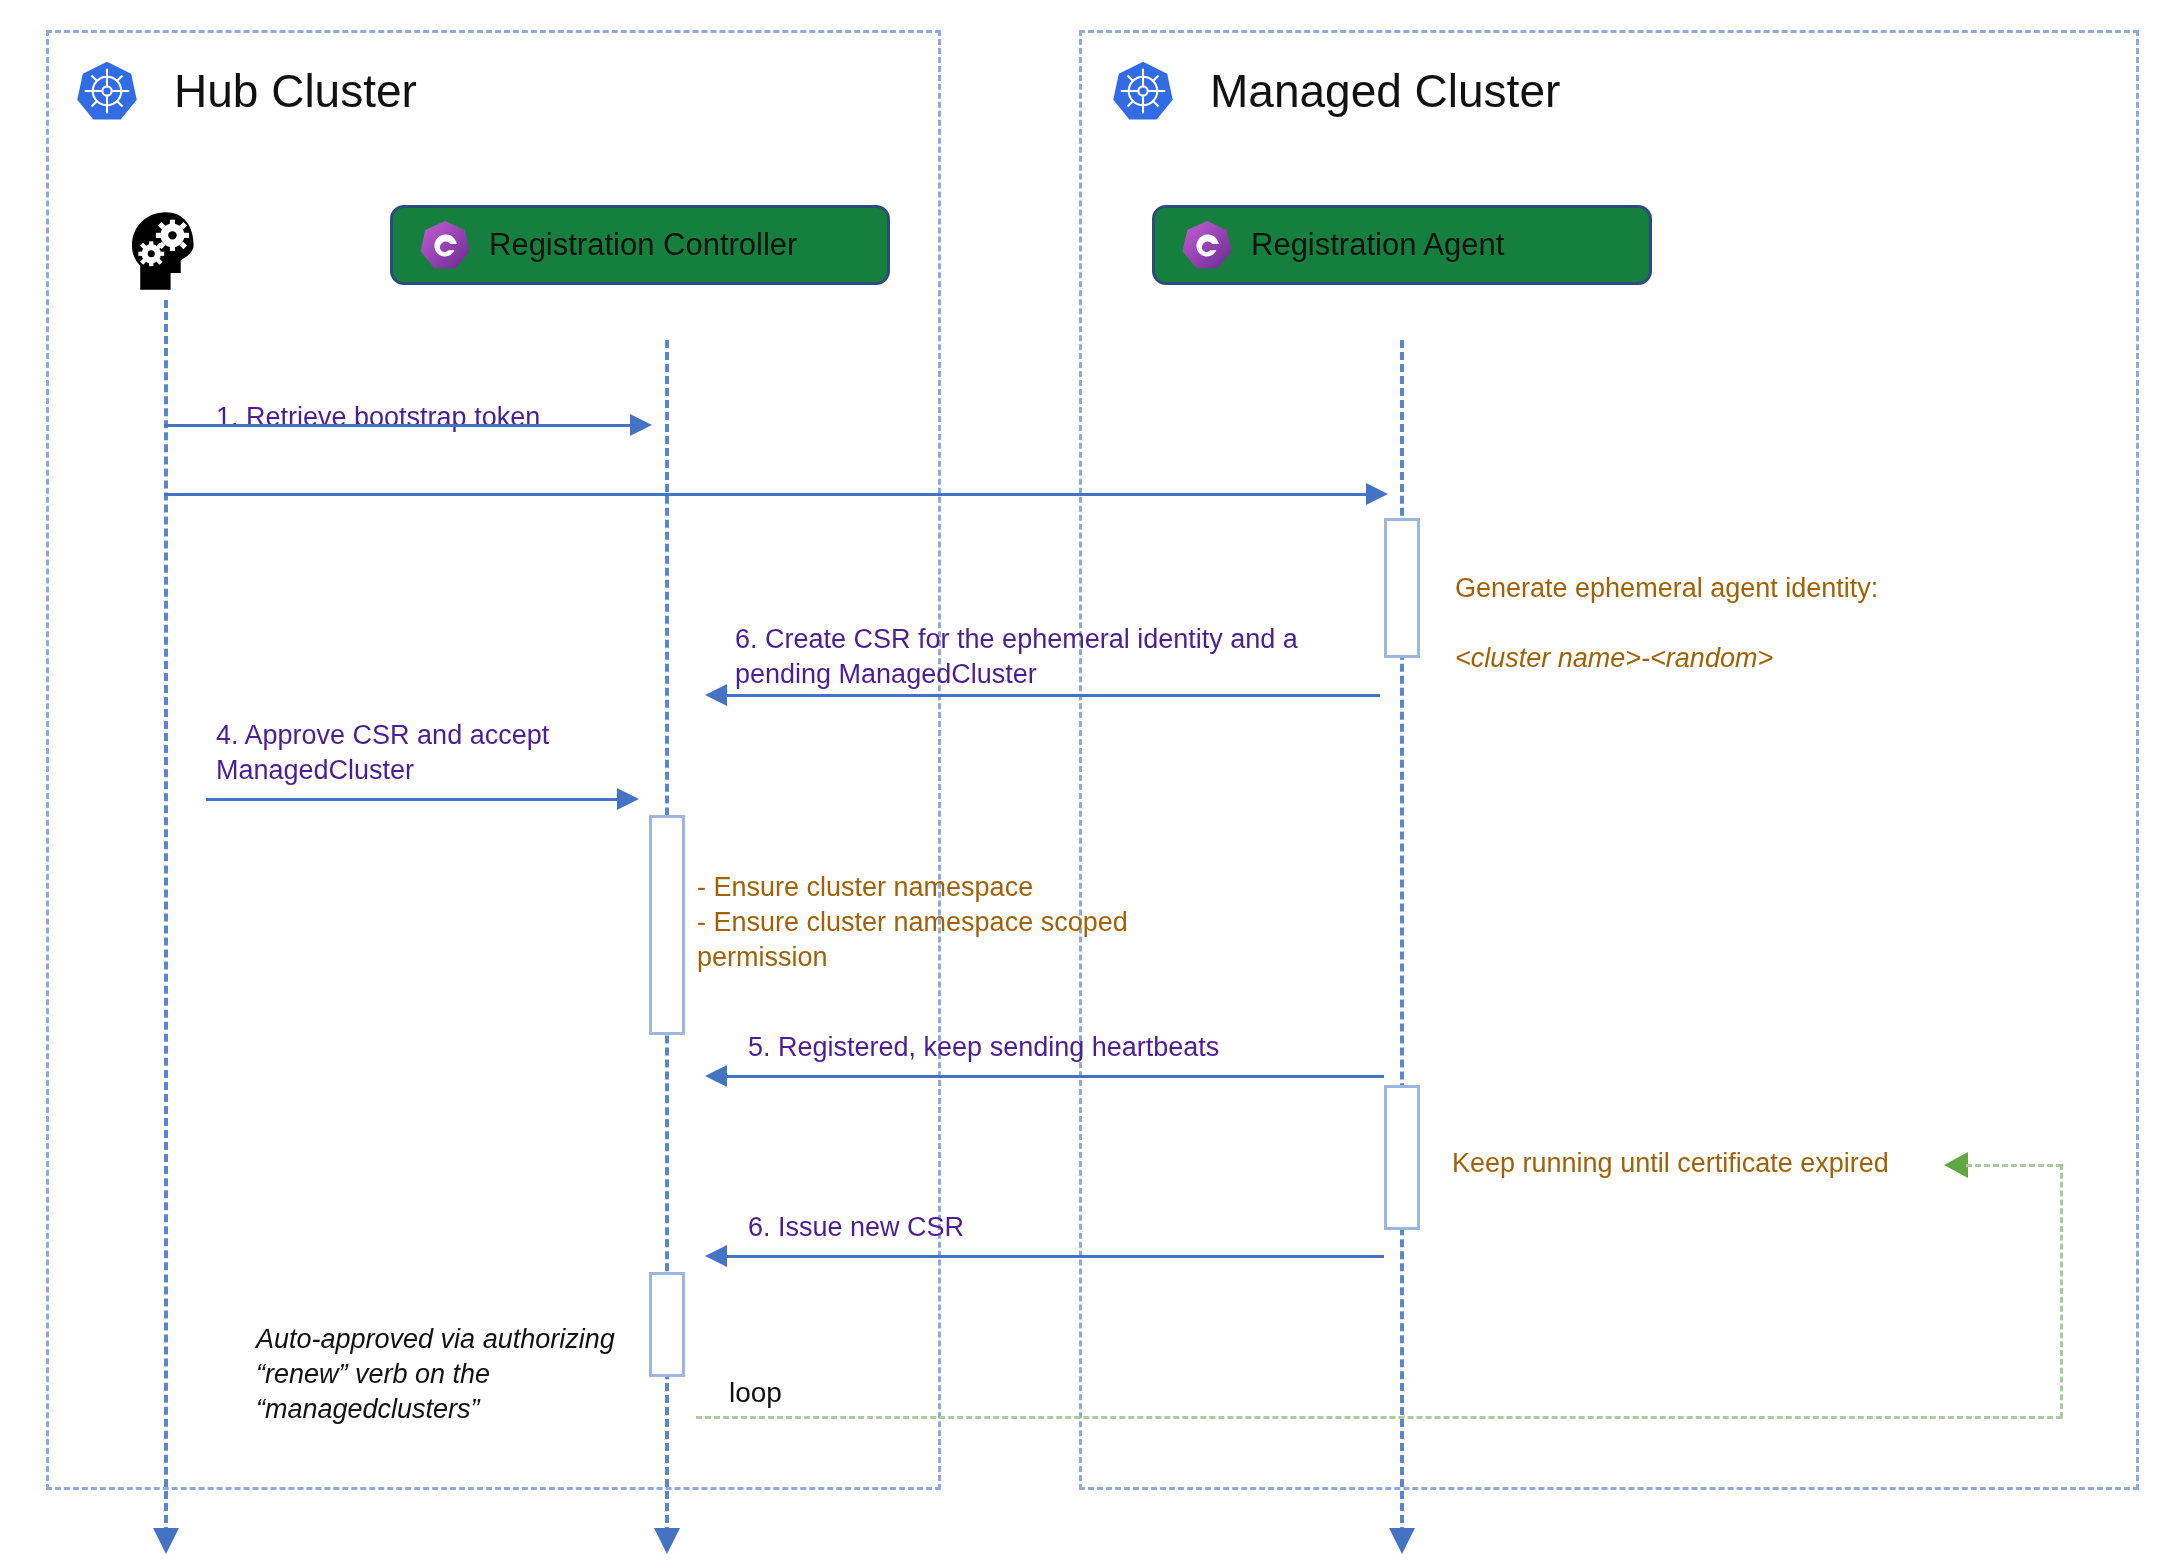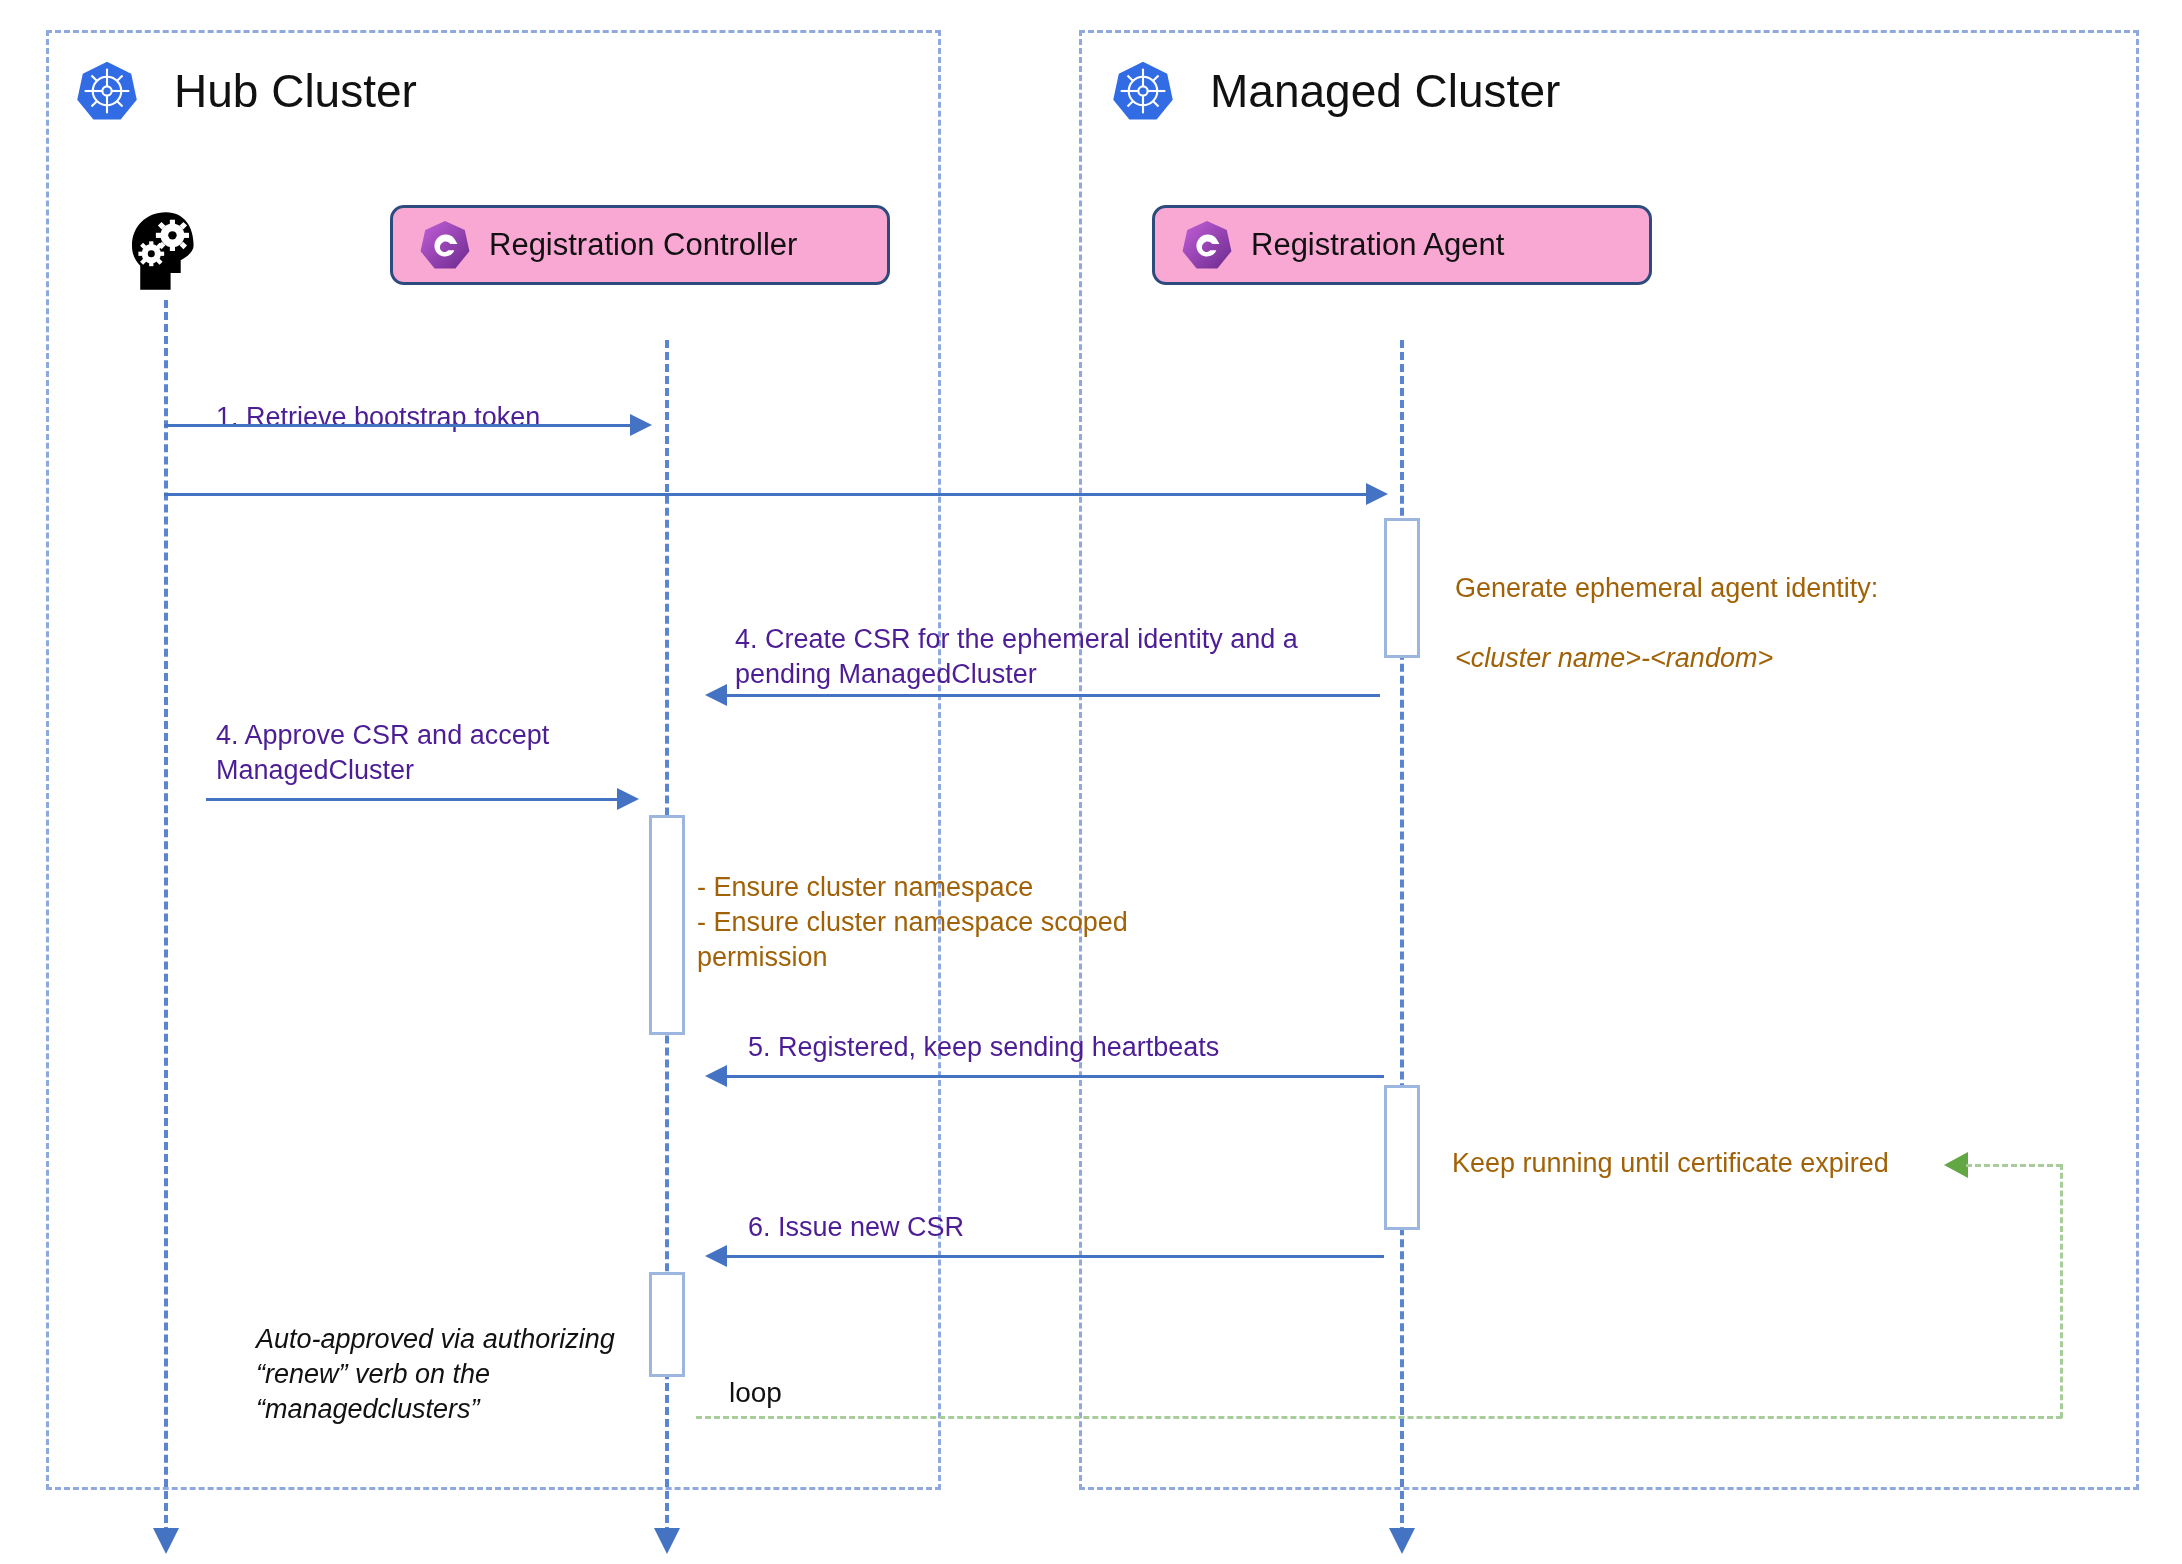--- a/index.html
+++ b/index.html
@@ -9,21 +9,21 @@
   
   .container{position:absolute;border:3px dashed #8fa9de;box-sizing:border-box;background:transparent;}
 
   
   .cluster-head{position:absolute;display:flex;align-items:center;gap:36px;}
   .k8s-logo{width:62px;height:62px;flex:0 0 auto;}
   .cluster-title{font-size:46px;color:#111;line-height:1;white-space:nowrap;}
 
   
   .participant{position:absolute;box-sizing:border-box;border:3px solid #2d4c7e;border-radius:14px;
-               background:#f9a8d4;display:flex;align-items:center;gap:18px;padding:0 26px;}
+               background:#15803d;display:flex;align-items:center;gap:18px;padding:0 26px;}
   .ocm-logo{width:52px;height:52px;flex:0 0 auto;}
   .participant-label{font-size:31px;color:#111;white-space:nowrap;}
 
   
   .actor-icon{position:absolute;}
 
   
   .lifeline{position:absolute;width:0;border-left:4px dashed #5b85d0;}
   .lifeline-arrow{position:absolute;width:0;height:0;border-left:13px solid transparent;
                   border-right:13px solid transparent;border-top:26px solid #4573c4;}
@@ -185,21 +185,21 @@
   <div class="arrow-right" style="left:630px;top:414px;"></div>
 
   <div class="msg-line" style="left:164px;top:493px;width:1205px;"></div>
   <div class="arrow-right" style="left:1366px;top:483px;"></div>
 
   <div class="note" style="left:1455px;top:536px;">
     <div>Generate ephemeral agent identity:</div>
     <div class="ital">&lt;cluster name&gt;-&lt;random&gt;</div>
   </div>
 
-  <div class="msg-text" style="left:735px;top:622px;">4. Create CSR for the ephemeral identity and a
+  <div class="msg-text" style="left:735px;top:622px;">6. Create CSR for the ephemeral identity and a
 pending ManagedCluster</div>
   <div class="msg-line" style="left:727px;top:694px;width:653px;"></div>
   <div class="arrow-left" style="left:705px;top:684px;"></div>
 
   <div class="msg-text" style="left:216px;top:718px;">4. Approve CSR and accept
 ManagedCluster</div>
   <div class="msg-line" style="left:206px;top:798px;width:413px;"></div>
   <div class="arrow-right" style="left:617px;top:788px;"></div>
 
   <div class="note" style="left:697px;top:870px;">- Ensure cluster namespace

